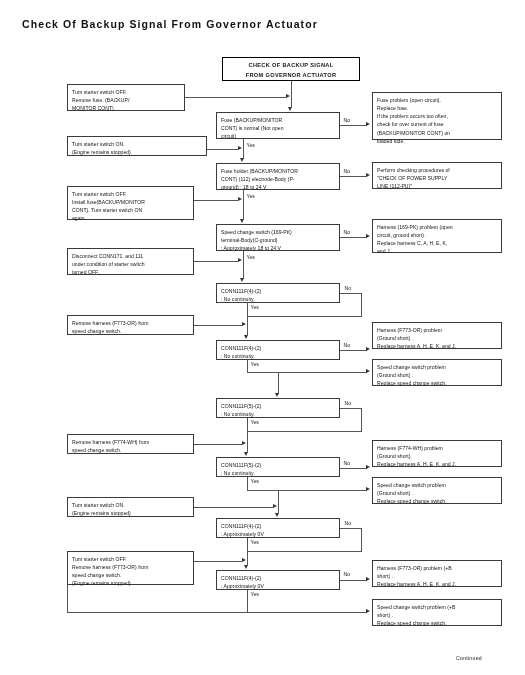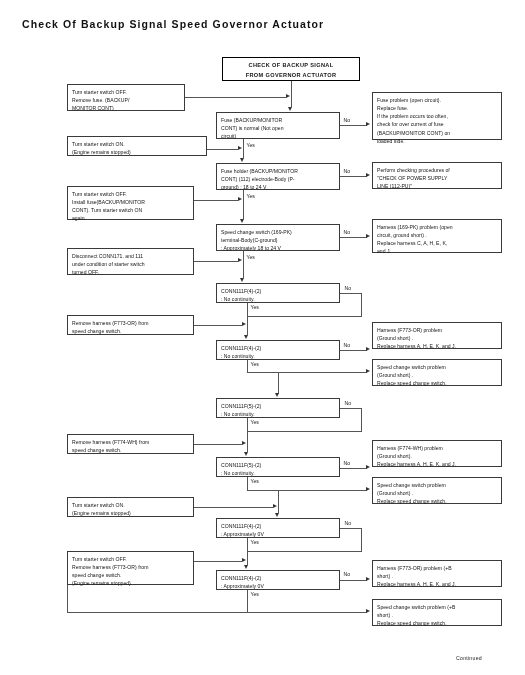--- a/index.html
+++ b/index.html
@@ -77,21 +77,21 @@
     font-size:5.2px;
     color:#222;
     letter-spacing:0.25px;
   }
 </style>
 </head>
 <body>
 
 <div id="page">
 
-  <div class="page-title">Check Of Backup Signal Speed Governor Actuator</div>
+  <div class="page-title">Check Of Backup Signal From Governor Actuator</div>
 
   <div class="box title-box" style="left:222px;top:57px;width:138px;height:24px;">
     <p>CHECK OF   BACKUP SIGNAL</p>
     <p>FROM GOVERNOR ACTUATOR</p>
   </div>
 
   <div class="box" style="left:67px;top:84px;width:118px;height:27px;">
     <p>Turn starter switch OFF.</p>
     <p>Remove    fuse.    (BACKUP/</p>
     <p>MONITOR  CONT)</p>

